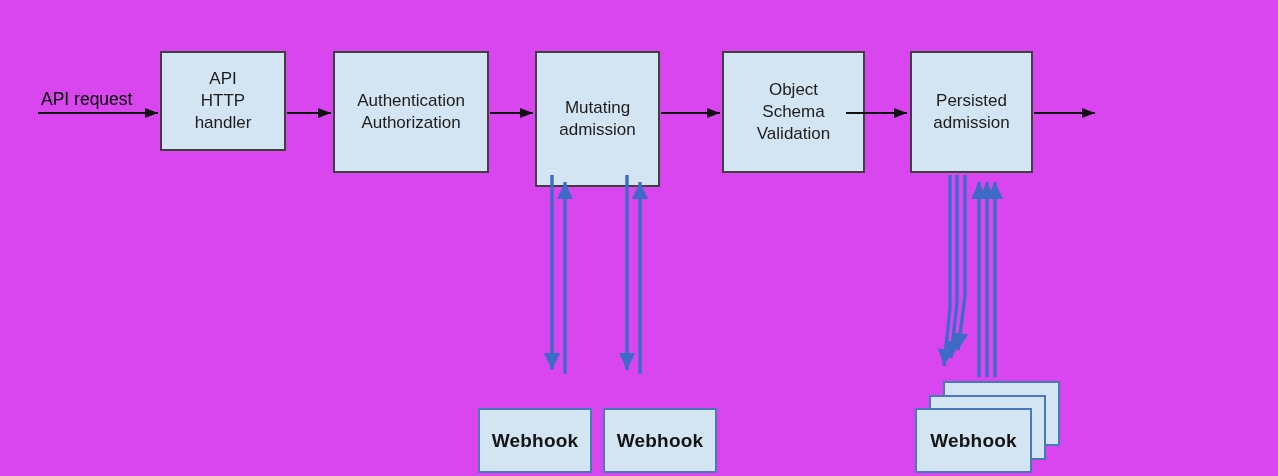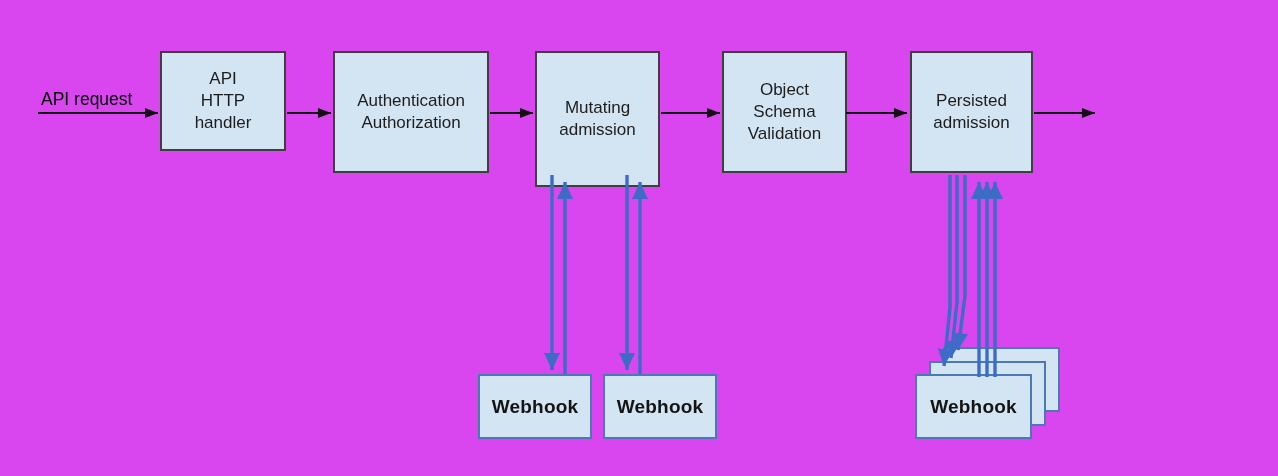--- a/index.html
+++ b/index.html
@@ -34,20 +34,21 @@
   }
   .wbox {
     position: absolute;
     background: #d3e4f2;
     border: 2px solid #4a79b8;
     display: flex;
     align-items: center;
     justify-content: center;
     text-align: center;
     box-sizing: border-box;
+    margin-top: 34px;
   }
   .wbox-label {
     font-size: 19px;
     font-weight: 600;
     color: #141414;
     letter-spacing: 0.2px;
   }
   .entry-label {
     position: absolute;
     left: 41px;
@@ -85,21 +86,21 @@
   <div class="pbox" style="left:333px; top:51px; width:156px; height:122px;">
     <span class="pbox-label">Authentication
 Authorization</span>
   </div>
 
   <div class="pbox" style="left:535px; top:51px; width:125px; height:136px;align-items:center;">
     <span class="pbox-label">Mutating
 admission</span>
   </div>
 
-  <div class="pbox" style="left:722px; top:51px; width:125px; height:122px;">
+  <div class="pbox" style="left:722px; top:51px; width:143px; height:122px;">
     <span class="pbox-label">Object
 Schema
 Validation</span>
   </div>
 
   <div class="pbox" style="left:910px; top:51px; width:123px; height:122px;">
     <span class="pbox-label">Persisted
 admission</span>
   </div>
 

